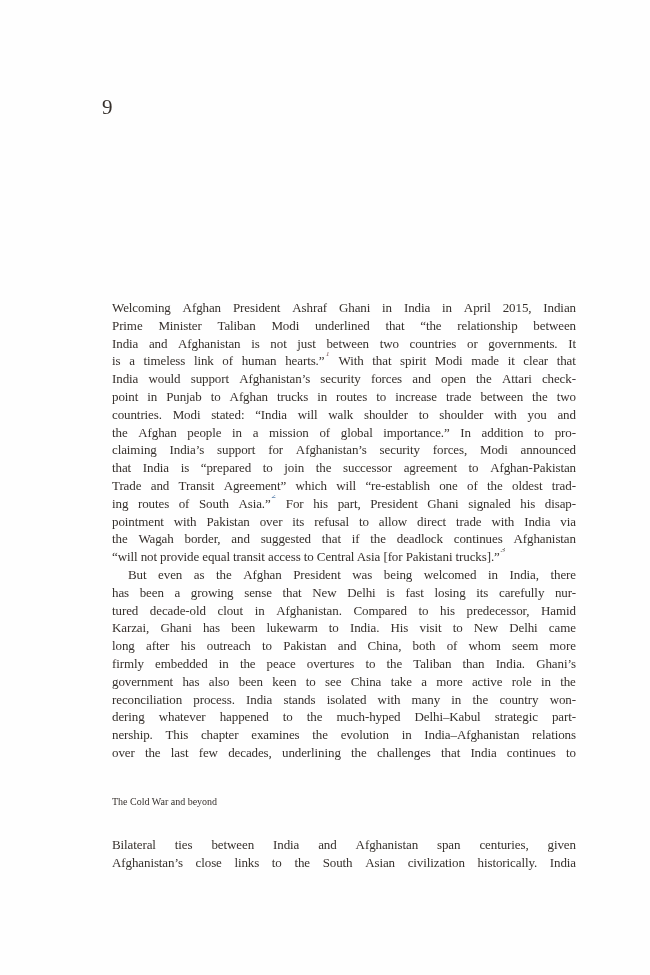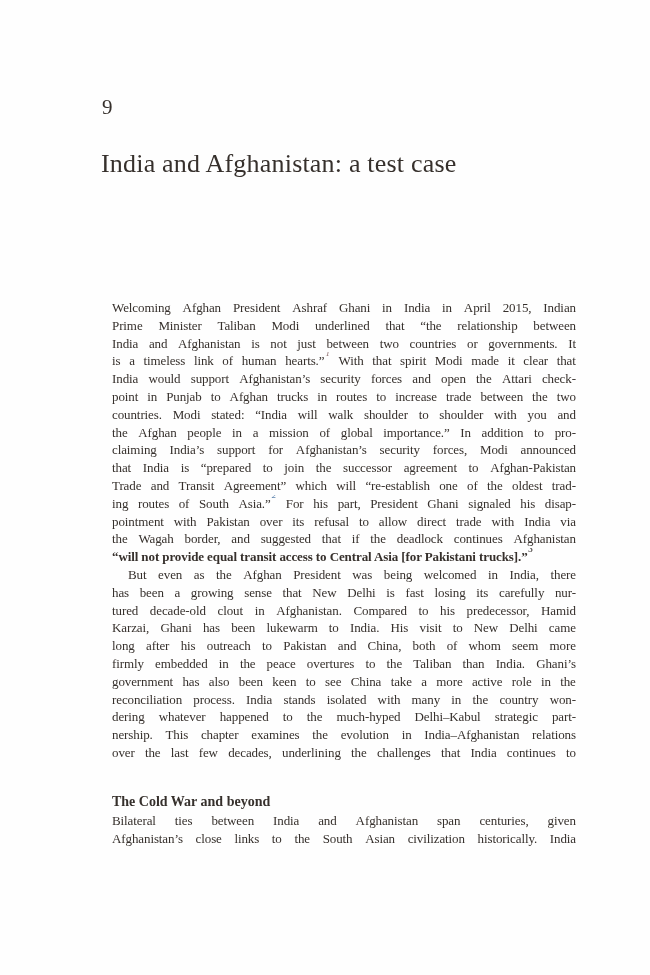--- a/index.html
+++ b/index.html
@@ -52,48 +52,46 @@
   .line-justify .word {
     flex: 0 0 auto;
     white-space: pre;
   }
   .line-indent {
     padding-left: 16px;
   }
   .line-last {
     display: block;
     white-space: pre;
-    font-weight: bold;
   }
   .section-heading {
-    font-weight: bold;
-    font-size: 14px;
+    font-weight: normal;
+    font-size: 10px;
     line-height: 20px;
-    margin: 30px 0 0 0;
+    margin: 30px 0 24px 0;
     letter-spacing: 0;
   }
   sup.fn {
     font-size: 9px;
     font-style: italic;
     line-height: 0;
     position: relative;
     top: -4px;
     margin-left: 1px;
     letter-spacing: 0;
     cursor: pointer;
   }
 </style>
 </head>
 <body>
 
 <div class="page">
   <div class="chapter-number">9</div>
 
   <div class="chapter-title">
-    <div>India and Afghanistan: a test case</div>
   </div>
 
   <div class="text-block">
       <div class="line line-justify">
         <span class="word">Welcoming</span>
         <span class="word">Afghan</span>
         <span class="word">President</span>
         <span class="word">Ashraf</span>
         <span class="word">Ghani</span>
         <span class="word">in</span>

